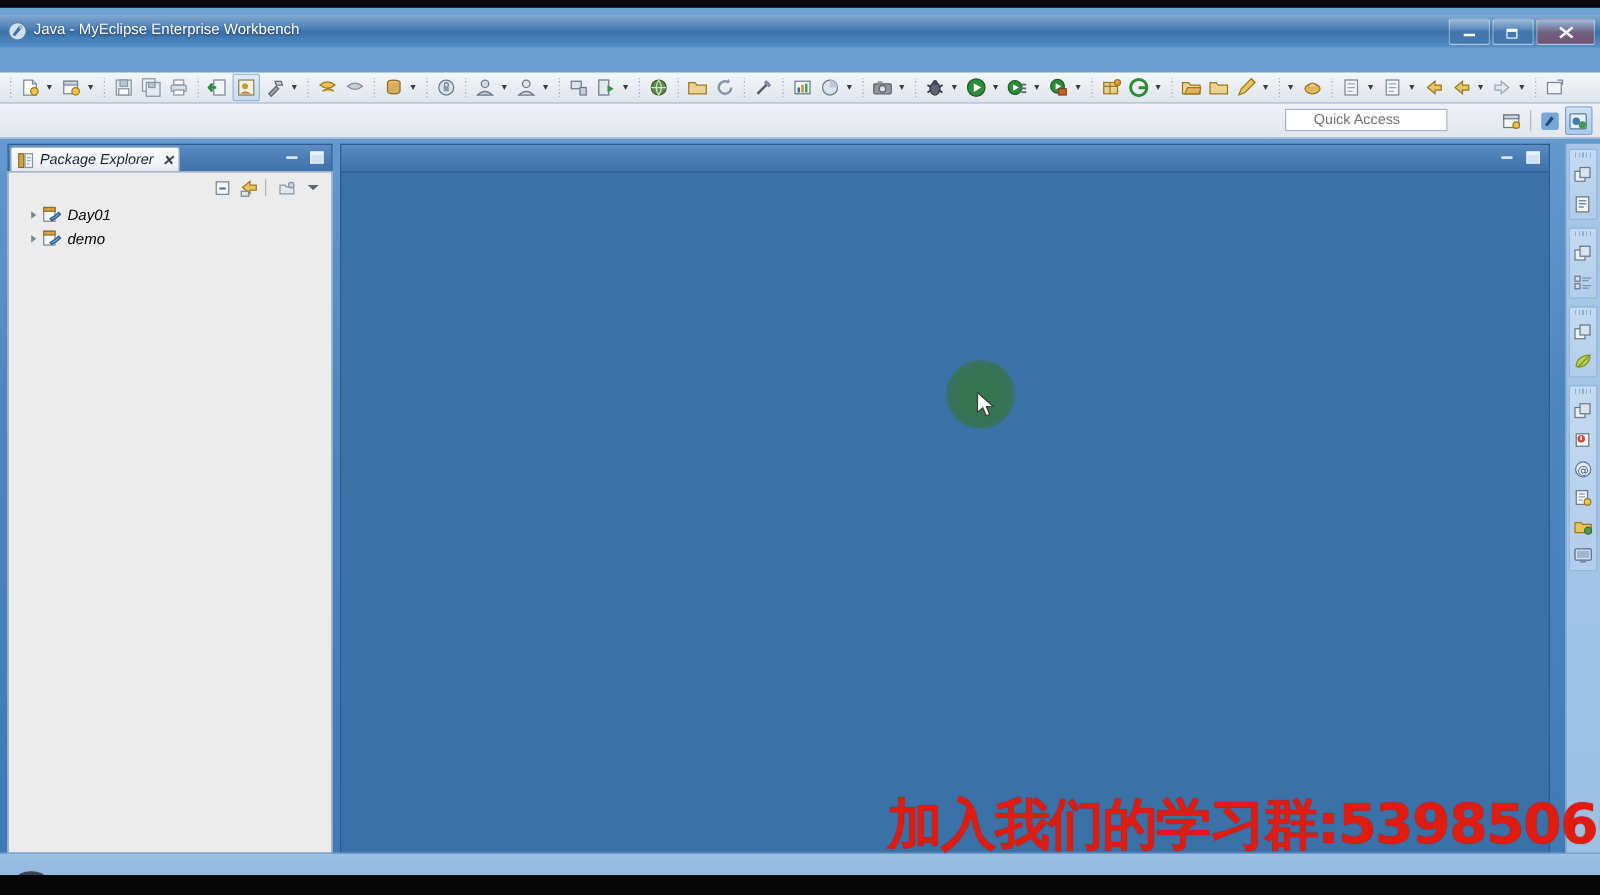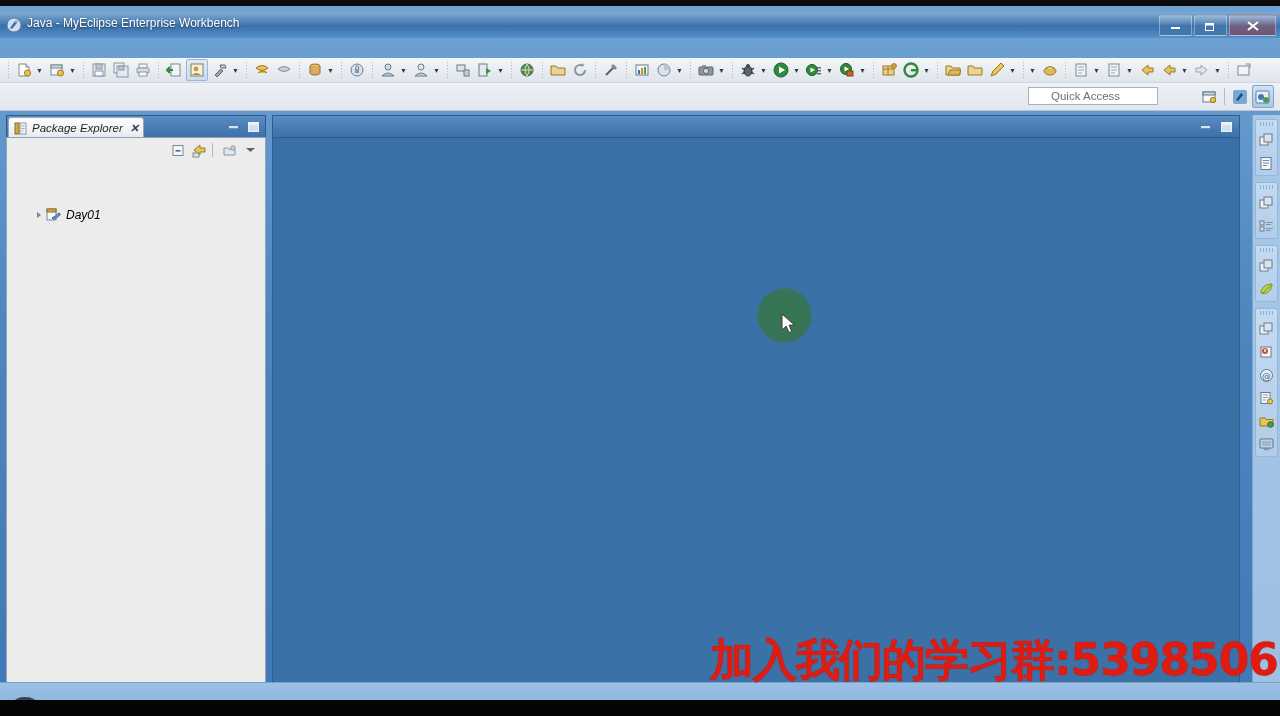--- a/index.html
+++ b/index.html
@@ -141,21 +141,21 @@
     position:absolute; left:0; top:22px; width:260px; height:546px;
     background:#ececec; border:1px solid #8fa3ba; box-sizing:border-box;
   }
   .pe-toolrow {
     position:absolute; left:0; top:0; width:258px; height:24px;
     display:flex; align-items:center; justify-content:flex-end; padding-right:6px;
     box-sizing:border-box;
   }
   .pe-tool { width:18px; height:18px; display:flex; align-items:center; justify-content:center; margin-left:3px; }
   .pe-tool-sep { width:1px; height:14px; background:#b6b6b6; margin:0 4px; }
-  .pe-tree { position:absolute; left:12px; top:24px; width:258px;margin-top:43px; }
+  .pe-tree { position:absolute; left:0; top:24px; width:258px; }
   .tree-row { display:flex; align-items:center; height:19px; padding-left:14px; }
   .tree-arrow {
     width:11px; font-size:0; display:flex; align-items:center; justify-content:center;
   }
   .tree-arrow i {
     display:block; width:0; height:0;
     border-left:4px solid #7a8794; border-top:3.5px solid transparent; border-bottom:3.5px solid transparent;
   }
   .tree-label { font-size:12px; color:#000; margin-left:5px; }
   .tree-ico { margin-left:2px; }
@@ -670,20 +670,33 @@
                 </span>
               <span class="tree-ico icon">
                 <svg width="15" height="15" viewBox="0 0 15 15">
                   <rect x="1" y="2" width="9" height="11" fill="#f5f7f9" stroke="#7c8894"></rect>
                   <rect x="1" y="2" width="9" height="3" fill="#d5a63b" stroke="#8c6d2a"></rect>
                   <path d="M6 11 q4-2 7-5 l1.5 1.5 q-3 3-7 5z" fill="#6aa3d8" stroke="#2e5c8a"></path>
                 </svg>
               </span>
               <span class="tree-label">Day01</span>
             </div>
+            <div class="tree-row">
+              <span class="tree-arrow">
+                  <i></i>
+                </span>
+              <span class="tree-ico icon">
+                <svg width="15" height="15" viewBox="0 0 15 15">
+                  <rect x="1" y="2" width="9" height="11" fill="#f5f7f9" stroke="#7c8894"></rect>
+                  <rect x="1" y="2" width="9" height="3" fill="#d5a63b" stroke="#8c6d2a"></rect>
+                  <path d="M6 11 q4-2 7-5 l1.5 1.5 q-3 3-7 5z" fill="#6aa3d8" stroke="#2e5c8a"></path>
+                </svg>
+              </span>
+              <span class="tree-label">demo</span>
+            </div>
           </div>
         </div>
       </div>
 
       <div class="editor-shell">
         <div class="ed-tabrow">
           <div class="ed-tabbtns">
             <span>
               <svg width="13" height="11" viewBox="0 0 13 11">
                   <rect x="2" y="4" width="9" height="2.2" fill="#d7e4f1"></rect>

